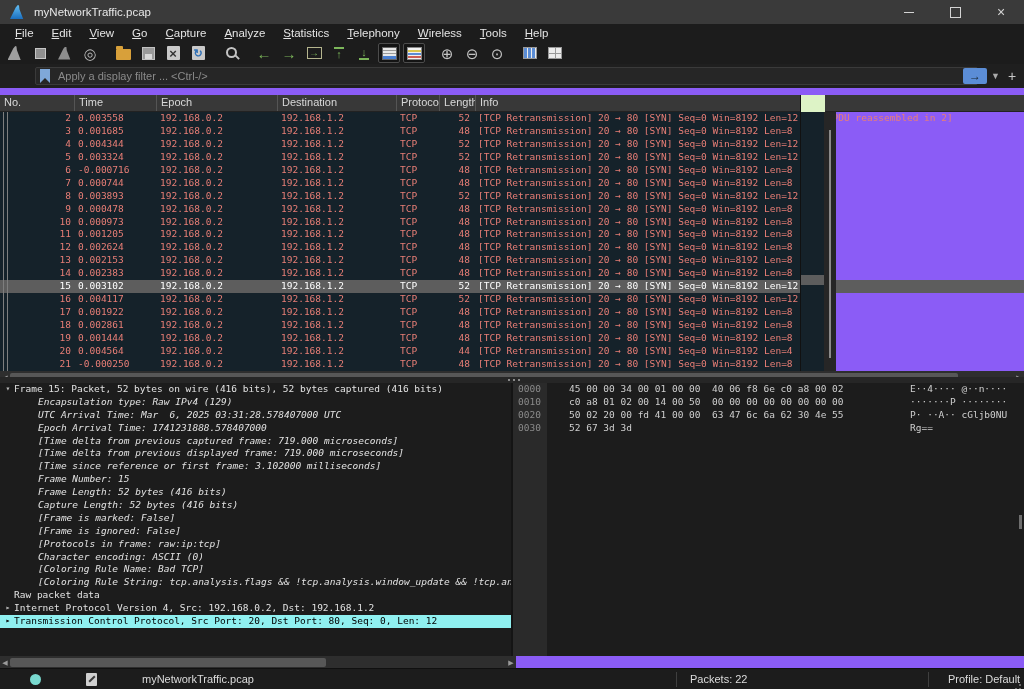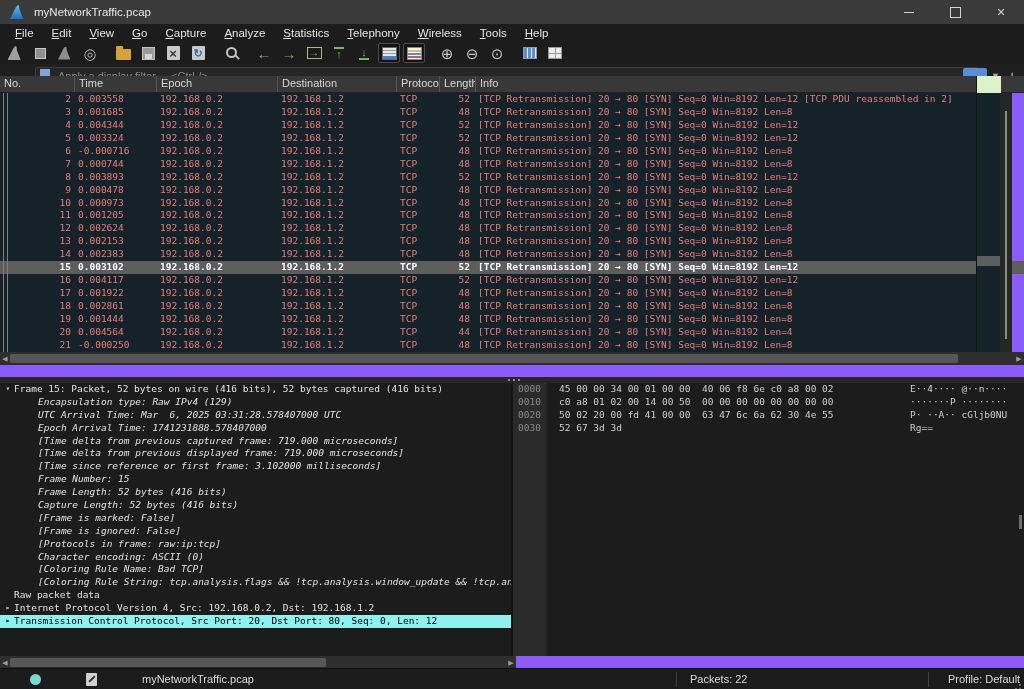--- a/index.html
+++ b/index.html
@@ -85,34 +85,34 @@
                  clip-path:polygon(0 0,100% 0,100% 100%,50% 65%,0 100%);}
   .filter-placeholder{margin-left:8px;font-size:11px;color:#8a8a8a;}
   .filter-right{position:absolute;right:4px;top:3px;height:18px;display:flex;align-items:center;gap:4px;}
   .apply-btn{width:24px;height:16px;background:#5b8dd6;border-radius:2px;display:flex;
              align-items:center;justify-content:center;}
   .apply-btn::before{content:"→";font-weight:bold;font-size:12px;color:#16232b;line-height:1;}
   .filter-caret{font-size:9px;color:#aaa;}
   .filter-plus{font-size:14px;color:#c8c8c8;width:16px;text-align:center;}
 
   
-  .plist{position:absolute;left:0;top:76px;width:1012px;height:289px;background:var(--listbg,#15222a);}
+  .plist{position:absolute;left:0;top:95px;width:836px;height:289px;background:var(--listbg,#15222a);}
   .plheader{position:absolute;left:0;top:0;width:1024px;height:17px;background:#383838;display:flex;
             border-bottom:1px solid #222;}
   .hcell{font-size:11px;color:#d8d8d8;padding:1px 0 0 4px;border-right:1px solid #555;
          overflow:hidden;white-space:nowrap;}
   .c0{width:75px;flex:0 0 auto;} .c1{width:82px;flex:0 0 auto;} .c2{width:121px;flex:0 0 auto;}
   .c3{width:119px;flex:0 0 auto;} .c4{width:43px;flex:0 0 auto;} .c5{width:36px;flex:0 0 auto;}
   .c6{flex:1;border-right:none;}
   .plrows{position:absolute;left:0;top:17px;width:1024px;height:259px;overflow:hidden;
           font-family:"DejaVu Sans Mono",monospace;font-size:9.5px;}
   .plrows::before{content:"";position:absolute;left:3px;top:0;bottom:0;width:1px;background:#7e7e7e;}
   .plrows::after{content:"";position:absolute;left:7px;top:0;bottom:0;width:1px;background:#7e7e7e;}
   .prow{display:flex;height:12.95px;line-height:12.95px;color:var(--badtcp,#e87e76);white-space:pre;}
-  .prow.sel{background:var(--rowsel,#5d5d5d);color:#fff;font-weight:bold;justify-content:center;}
+  .prow.sel{background:var(--rowsel,#5d5d5d);color:#fff;font-weight:normal;justify-content:center;}
   .pcell{overflow:hidden;white-space:pre;}
   .pcell.c0{text-align:right;padding-right:4px;}
   .pcell.c1,.pcell.c2,.pcell.c3,.pcell.c4{padding-left:3px;}
   .pcell.c5{text-align:right;padding-right:6px;}
   .pcell.c6{padding-left:2px;}
   .minimap{position:absolute;right:12px;top:0;width:24px;height:276px;background:var(--listbg,#15222a);
            border-left:1px solid #111;}
   .mm-first{position:absolute;left:0;top:0;width:24px;height:17px;background:var(--mintgreen,#ddf3c6);}
   .mm-sel{position:absolute;left:0;top:180px;width:24px;height:10px;background:#5d5d5d;}
   .vscroll{position:absolute;right:0;top:17px;width:12px;height:259px;background:#262626;}
@@ -139,21 +139,21 @@
   .dline.sel .exp{color:#000;}
   .dtxt{white-space:pre;overflow:hidden;flex:1;}
   .ind1{padding-left:24px;font-style:italic;}
   .dvthumb{position:absolute;right:2px;top:132px;width:3px;height:14px;background:#6e6e6e;}
   .pane-divider{position:absolute;left:511px;top:0;width:2px;height:273px;background:#141414;}
   .hexpane{position:absolute;left:513px;top:0;width:511px;height:273px;overflow:hidden;
       font-family:"DejaVu Sans Mono",monospace;font-size:9.5px;}
   .hexgutter{position:absolute;left:0;top:0;width:34px;height:273px;background:#2a2a2a;}
   .hrow{position:relative;display:flex;height:12.9px;line-height:12.9px;white-space:pre;}
   .hoff{width:34px;flex:0 0 auto;color:#8a8a8a;padding-left:5px;position:relative;}
-  .hhex{color:#cfcfcf;padding-left:12px;flex:0 0 auto;}
+  .hhex{color:#cfcfcf;padding-left:22px;flex:0 0 auto;}
   .hascii{color:#cfcfcf;position:absolute;left:397px;}
   .dhscroll{left:0;top:656px;width:516px;position:absolute;}
   .dhscroll .hs-thumb{width:316px;}
   .dhscroll .hs-gap{flex:1;}
 
   
   .statusbar{position:absolute;left:0;top:668px;width:1024px;height:21px;background:#1c1c1c;
              border-top:1px solid #101010;display:flex;align-items:center;font-size:11px;color:#dcdcdc;}
   .expert-dot{width:11px;height:11px;border-radius:50%;background:var(--teal,#79d9cf);margin-left:30px;flex:0 0 auto;}
   .comment-icon{width:11px;height:13px;background:#d0d0d0;border-radius:1px;margin-left:45px;position:relative;flex:0 0 auto;}

